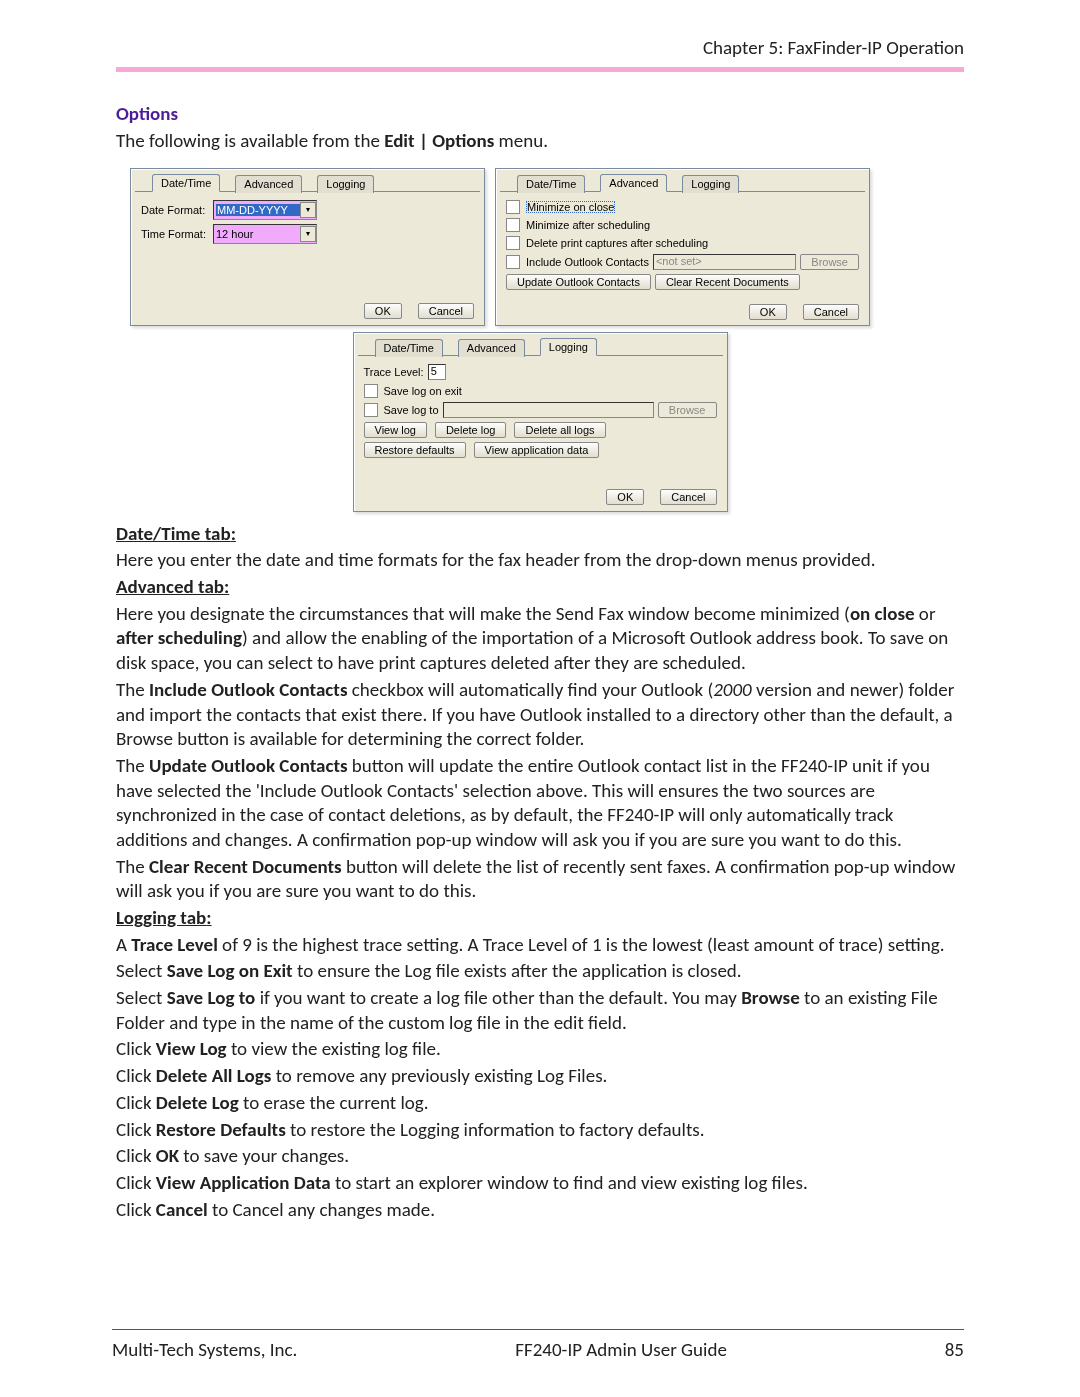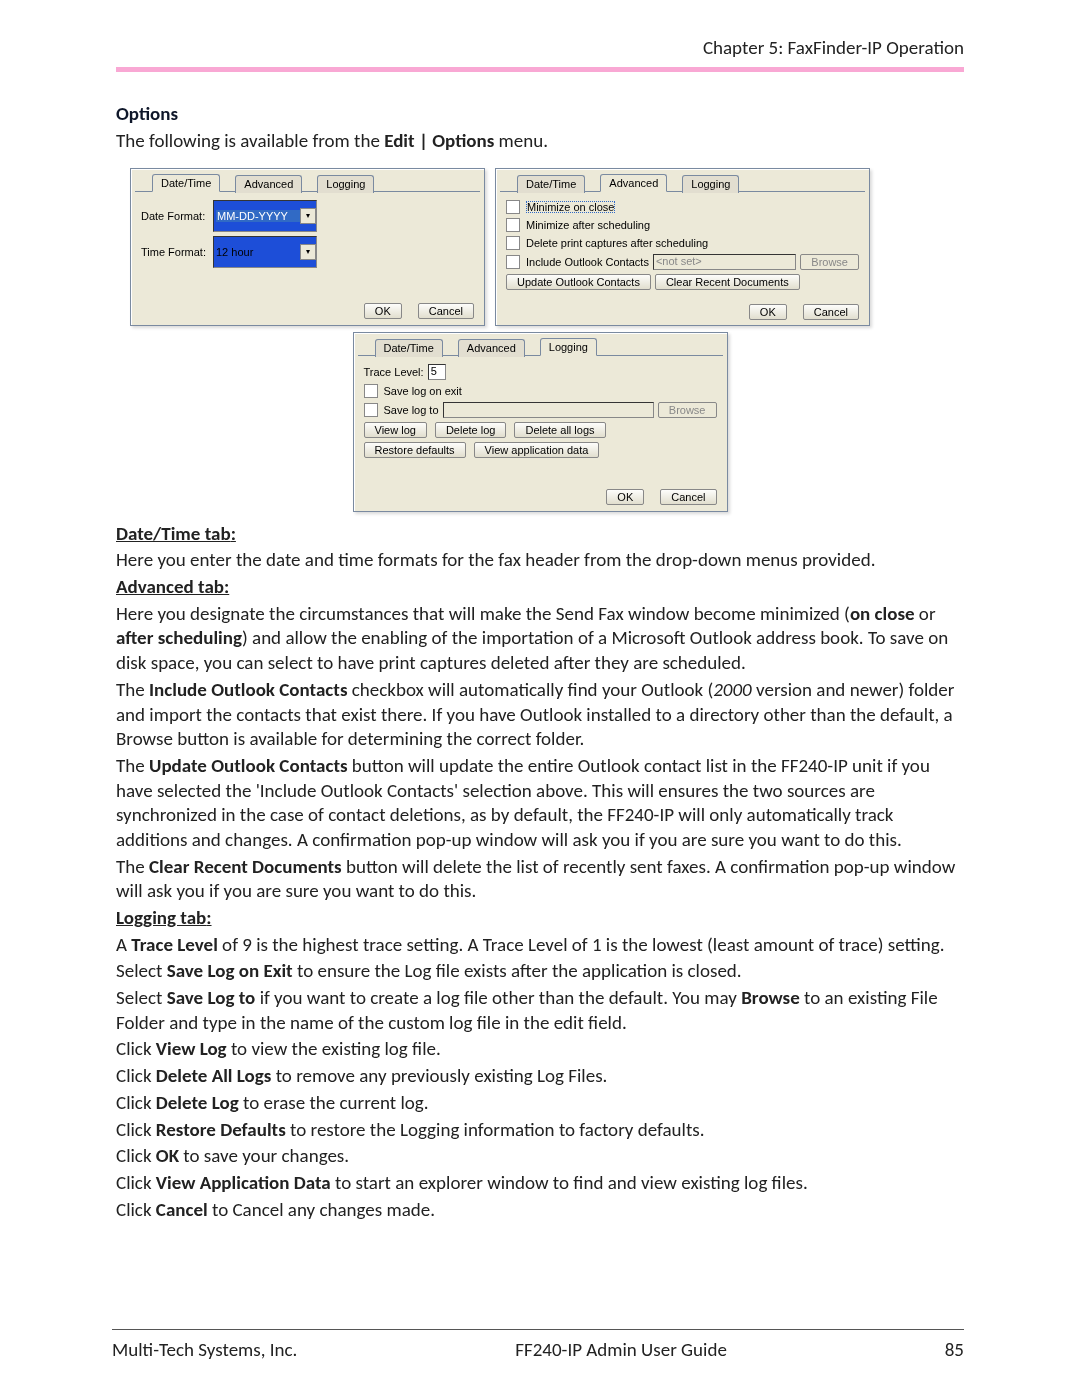--- a/index.html
+++ b/index.html
@@ -17,21 +17,21 @@
     padding: 36px 116px 40px 116px;
   }
   .page-header {
     text-align: right;
     font-size: 19px;
     padding-bottom: 8px;
     border-bottom: 5px solid #f9a8d4;
     margin-bottom: 30px;
   }
   .section-title {
-    color: #0f172a;
+    color: #4c1d95;
     font-weight: bold;
     font-size: 19px;
     margin-bottom: 4px;
   }
   .body-text {
     font-size: 19px;
     line-height: 1.3;
   }
   .body-text p { margin: 0 0 2px 0; }
   .tab-heading {
@@ -99,22 +99,22 @@
     top: 2px;
   }
 
   .dlg-body { flex: 1; padding: 4px 6px; }
   .form-row { display:flex; align-items:center; margin-bottom: 4px; gap: 4px; }
   .lbl { width: 68px; }
   .combo {
     display:flex;
     align-items:center;
     border: 1px inset #888;
-    background:#1d4ed8;
-    height: 32px;
+    background:#f0abfc;
+    height: 20px;
     min-width: 104px;
     padding: 0 0 0 2px;
     box-sizing:border-box;
   }
   .combo.sel .combo-text { background:#316ac5; color:#fff; padding: 0 1px; }
   .combo-text { flex:1; font-size:11px; }
   .combo-btn {
     width: 14px; height:14px;
     background:#ece9d8;
     border: 1px solid #888;

